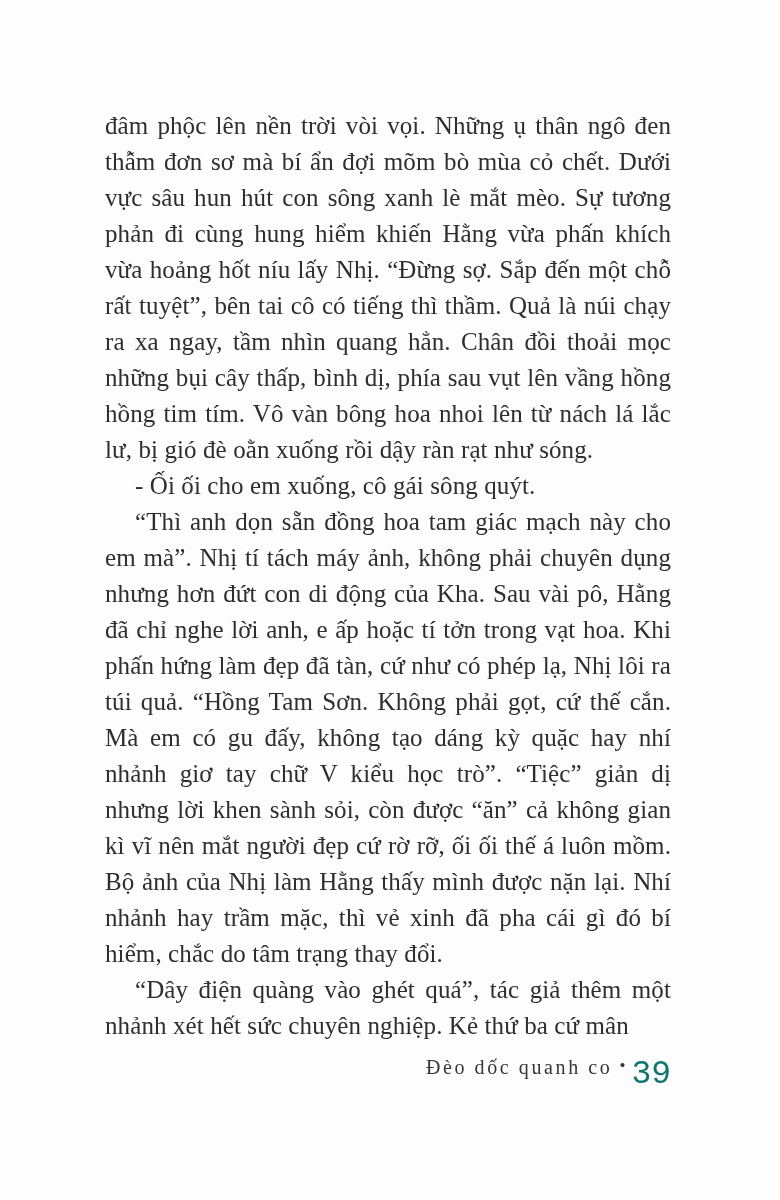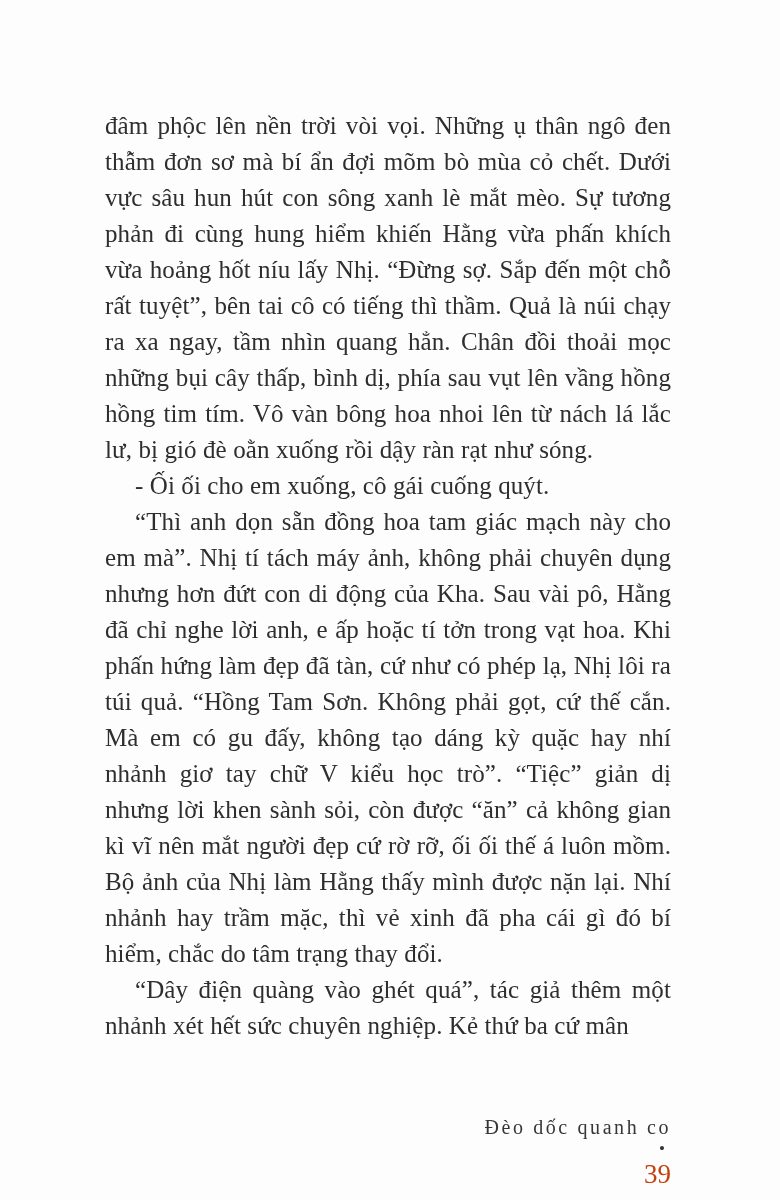--- a/index.html
+++ b/index.html
@@ -30,49 +30,49 @@
   .text-block p {
     margin: 0;
     padding: 0;
   }
   .text-block p.indent {
     text-indent: 30px;
   }
   .page-footer {
     position: absolute;
     right: 109px;
-    top: 1116px;
+    top: 1056px;
     display: flex;
-    align-items: flex-end;
+    align-items: flex-start;
     white-space: nowrap;
-    flex-direction: column;
   }
   .running-title {
     font-size: 20px;
     letter-spacing: 2.6px;
     color: #363636;
   }
   .separator-dot {
     font-size: 17px;
     margin: 0 6px 0 7px;
     color: #363636;
   }
   .page-number {
-    font-size: 27px;
-    color: #c2410c;
+    font-size: 33px;
+    color: #0f766e;
+    font-family: Liberation Mono, monospace;
   }
 </style>
 </head>
 <body>
 
 <div class="page">
 
   <main class="text-block">
     <p class="para">đâm phộc lên nền trời vòi vọi. Những ụ thân ngô đen thẫm đơn sơ mà bí ẩn đợi mõm bò mùa cỏ chết. Dưới vực sâu hun hút con sông xanh lè mắt mèo. Sự tương phản đi cùng hung hiểm khiến Hằng vừa phấn khích vừa hoảng hốt níu lấy Nhị. “Đừng sợ. Sắp đến một chỗ rất tuyệt”, bên tai cô có tiếng thì thầm. Quả là núi chạy ra xa ngay, tầm nhìn quang hẳn. Chân đồi thoải mọc những bụi cây thấp, bình dị, phía sau vụt lên vầng hồng hồng tim tím. Vô vàn bông hoa nhoi lên từ nách lá lắc lư, bị gió đè oằn xuống rồi dậy ràn rạt như sóng.</p>
-    <p class="para indent">- Ối ối cho em xuống, cô gái cuống quýt.</p>
+    <p class="para indent">- Ối ối cho em xuống, cô gái sông quýt.</p>
     <p class="para indent">“Thì anh dọn sẵn đồng hoa tam giác mạch này cho em mà”. Nhị tí tách máy ảnh, không phải chuyên dụng nhưng hơn đứt con di động của Kha. Sau vài pô, Hằng đã chỉ nghe lời anh, e ấp hoặc tí tởn trong vạt hoa. Khi phấn hứng làm đẹp đã tàn, cứ như có phép lạ, Nhị lôi ra túi quả. “Hồng Tam Sơn. Không phải gọt, cứ thế cắn. Mà em có gu đấy, không tạo dáng kỳ quặc hay nhí nhảnh giơ tay chữ V kiểu học trò”. “Tiệc” giản dị nhưng lời khen sành sỏi, còn được “ăn” cả không gian kì vĩ nên mắt người đẹp cứ rờ rỡ, ối ối thế á luôn mồm. Bộ ảnh của Nhị làm Hằng thấy mình được nặn lại. Nhí nhảnh hay trầm mặc, thì vẻ xinh đã pha cái gì đó bí hiểm, chắc do tâm trạng thay đổi.</p>
     <p class="para indent">“Dây điện quàng vào ghét quá”, tác giả thêm một nhảnh xét hết sức chuyên nghiệp. Kẻ thứ ba cứ mân</p>
   </main>
 
   <footer class="page-footer">
     <span class="running-title">Đèo dốc quanh co</span>
     <span class="separator-dot">•</span>
     <span class="page-number">39</span>
   </footer>
 

